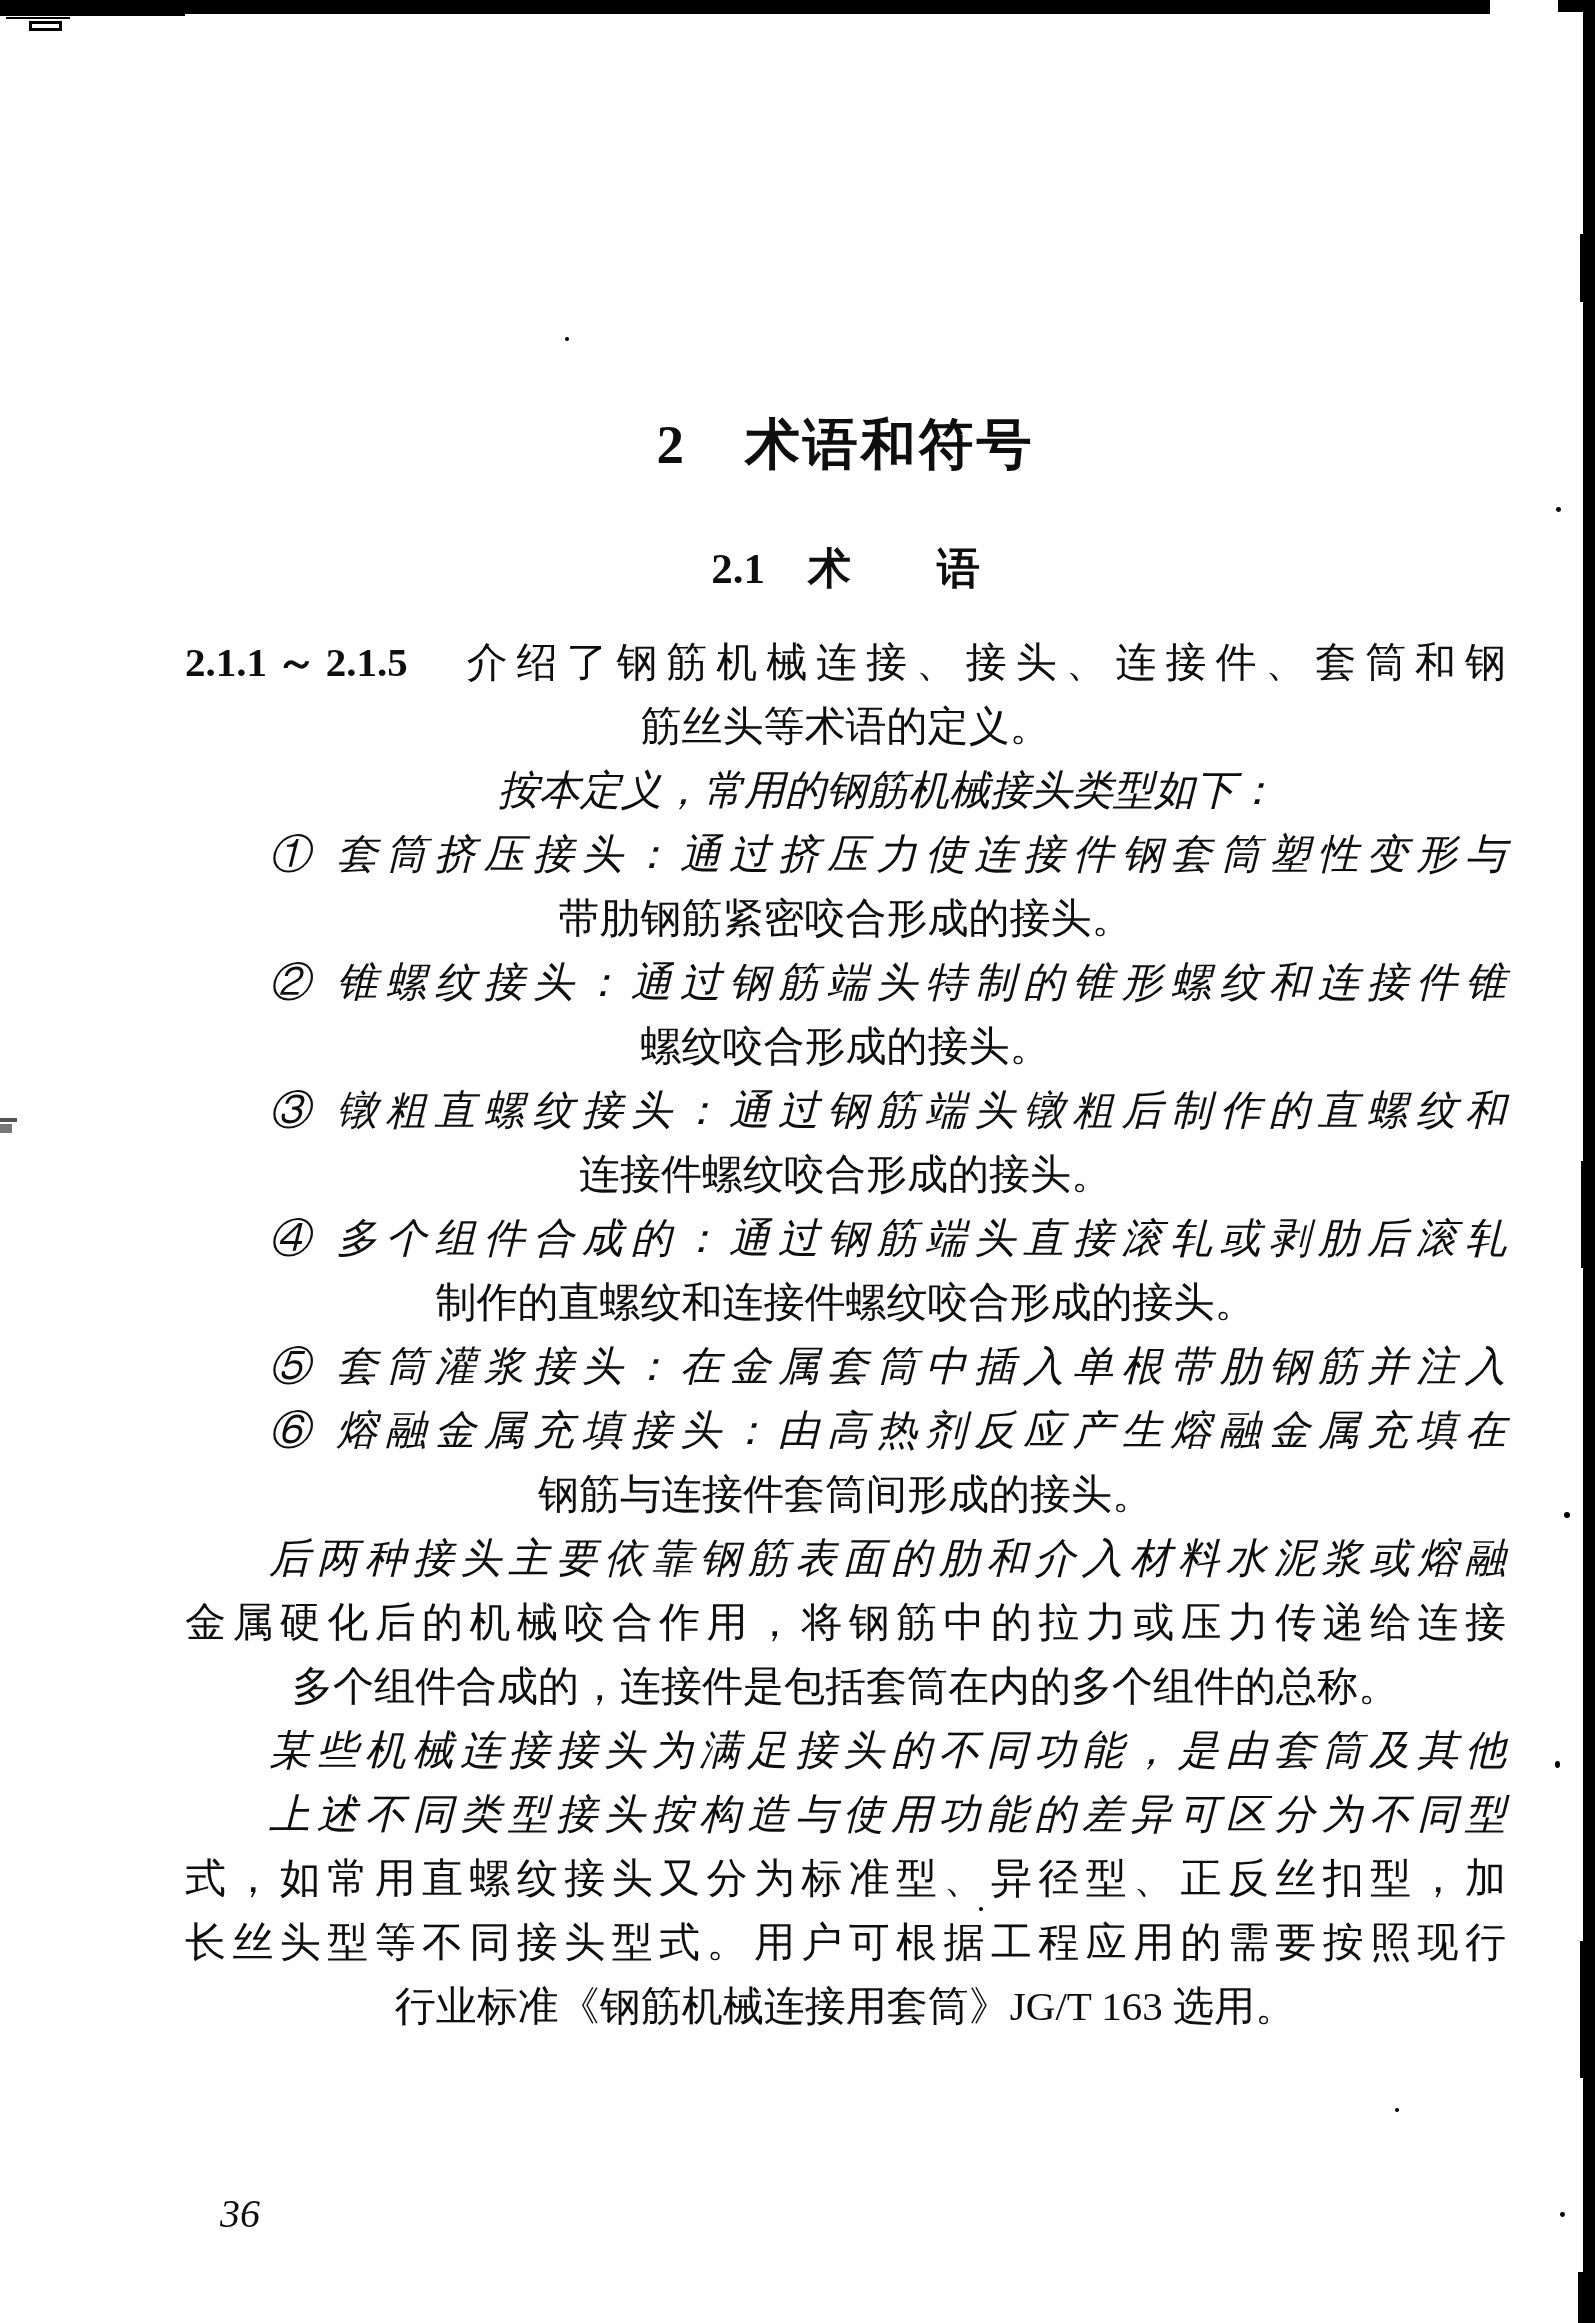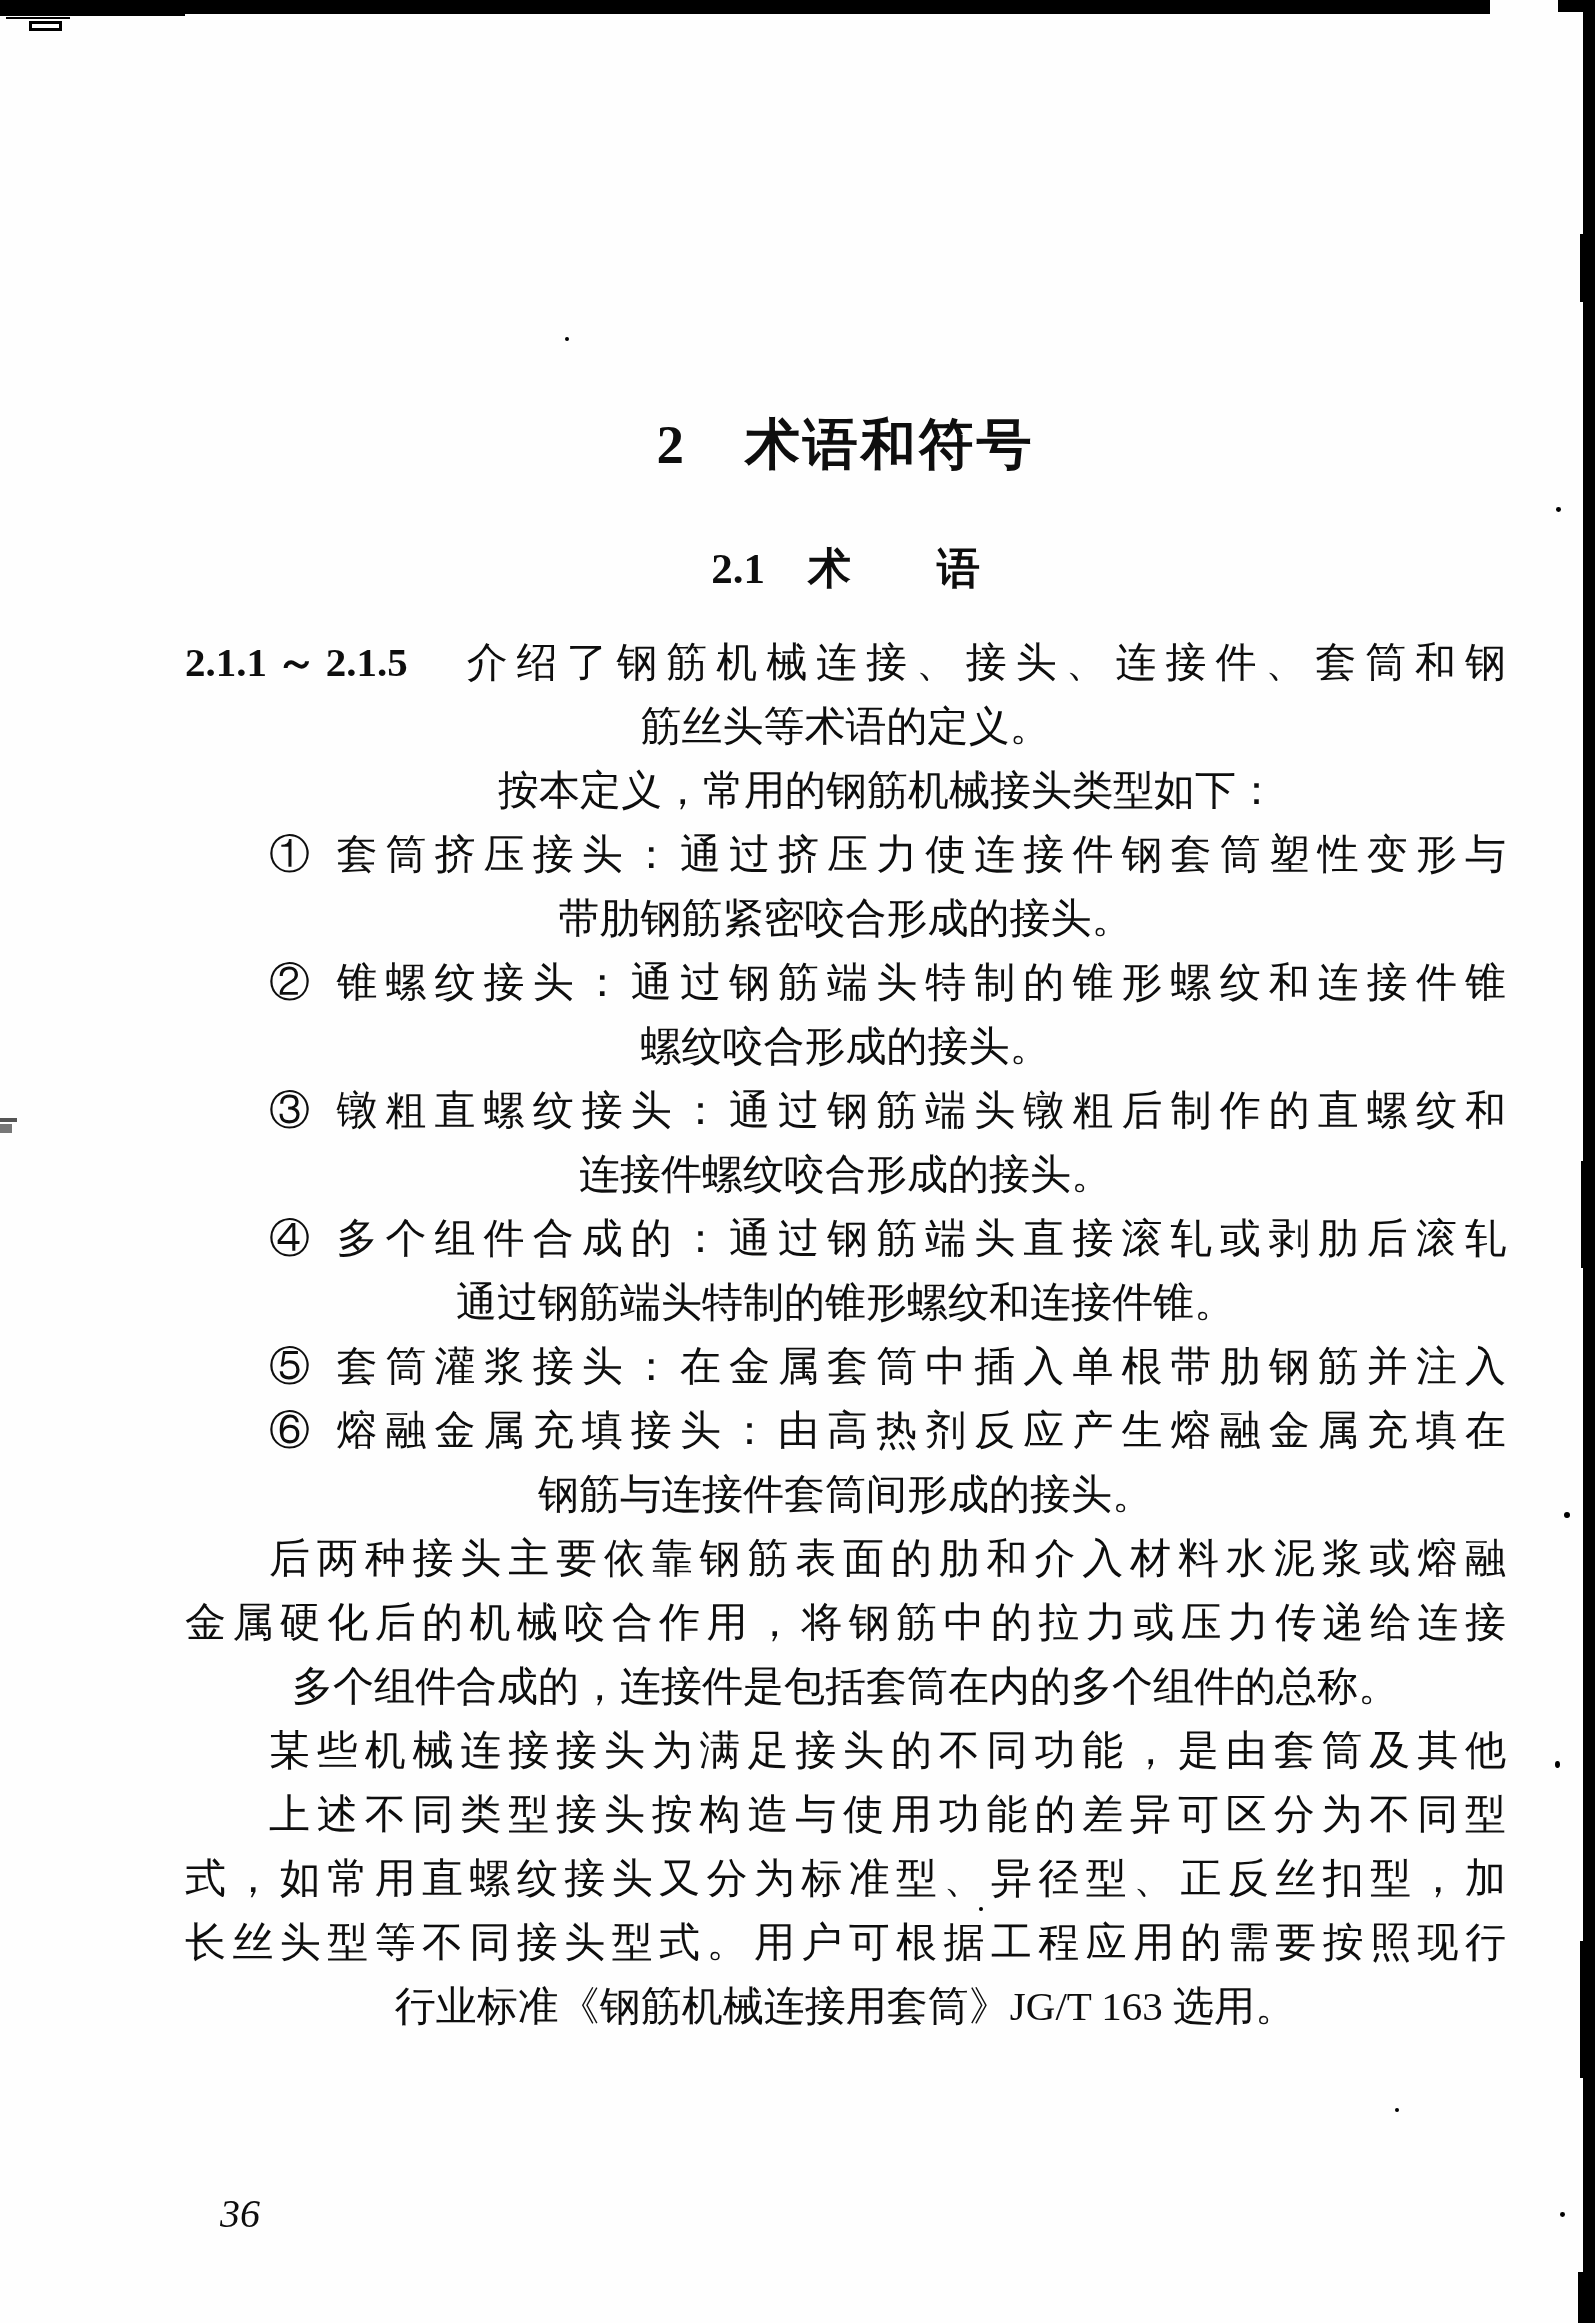--- a/index.html
+++ b/index.html
@@ -50,21 +50,21 @@
     white-space:pre;
   }
   .body-text {
     position:absolute; top:630px; left:185px; width:1321px;
   }
   .line {
     height:64px; line-height:64px;
     font-size:41px;
     text-align:center;
   }
-  .line.indent { padding-left:84px; }
+  .line.indent { padding-left:84px;font-style:italic; }
   .line.full   { text-align:justify; text-align-last:justify; }
   .line b      { font-weight:bold; }
   .page-number {
     position:absolute; top:2190px; left:220px;
     font-size:40px; font-style:italic;
   }
 </style>
 </head>
 <body>
 
@@ -98,21 +98,21 @@
     <div class="line full"><b>2.1.1～2.1.5</b><span>　介绍了钢筋机械连接、接头、连接件、套筒和钢</span></div>
     <div class="line">筋丝头等术语的定义。</div>
     <div class="line indent">按本定义，常用的钢筋机械接头类型如下：</div>
     <div class="line indent full">① 套筒挤压接头：通过挤压力使连接件钢套筒塑性变形与</div>
     <div class="line">带肋钢筋紧密咬合形成的接头。</div>
     <div class="line indent full">② 锥螺纹接头：通过钢筋端头特制的锥形螺纹和连接件锥</div>
     <div class="line">螺纹咬合形成的接头。</div>
     <div class="line indent full">③ 镦粗直螺纹接头：通过钢筋端头镦粗后制作的直螺纹和</div>
     <div class="line">连接件螺纹咬合形成的接头。</div>
     <div class="line indent full">④ 多个组件合成的：通过钢筋端头直接滚轧或剥肋后滚轧</div>
-    <div class="line">通过钢筋端头特制的锥形螺纹和连接件锥。</div>
+    <div class="line">制作的直螺纹和连接件螺纹咬合形成的接头。</div>
     <div class="line indent full">⑤ 套筒灌浆接头：在金属套筒中插入单根带肋钢筋并注入</div>
     <div class="line indent full">⑥ 熔融金属充填接头：由高热剂反应产生熔融金属充填在</div>
     <div class="line">钢筋与连接件套筒间形成的接头。</div>
     <div class="line indent full">后两种接头主要依靠钢筋表面的肋和介入材料水泥浆或熔融</div>
     <div class="line full">金属硬化后的机械咬合作用，将钢筋中的拉力或压力传递给连接</div>
     <div class="line">多个组件合成的，连接件是包括套筒在内的多个组件的总称。</div>
     <div class="line indent full">某些机械连接接头为满足接头的不同功能，是由套筒及其他</div>
     <div class="line indent full">上述不同类型接头按构造与使用功能的差异可区分为不同型</div>
     <div class="line full">式，如常用直螺纹接头又分为标准型、异径型、正反丝扣型，加</div>
     <div class="line full">长丝头型等不同接头型式。用户可根据工程应用的需要按照现行</div>

